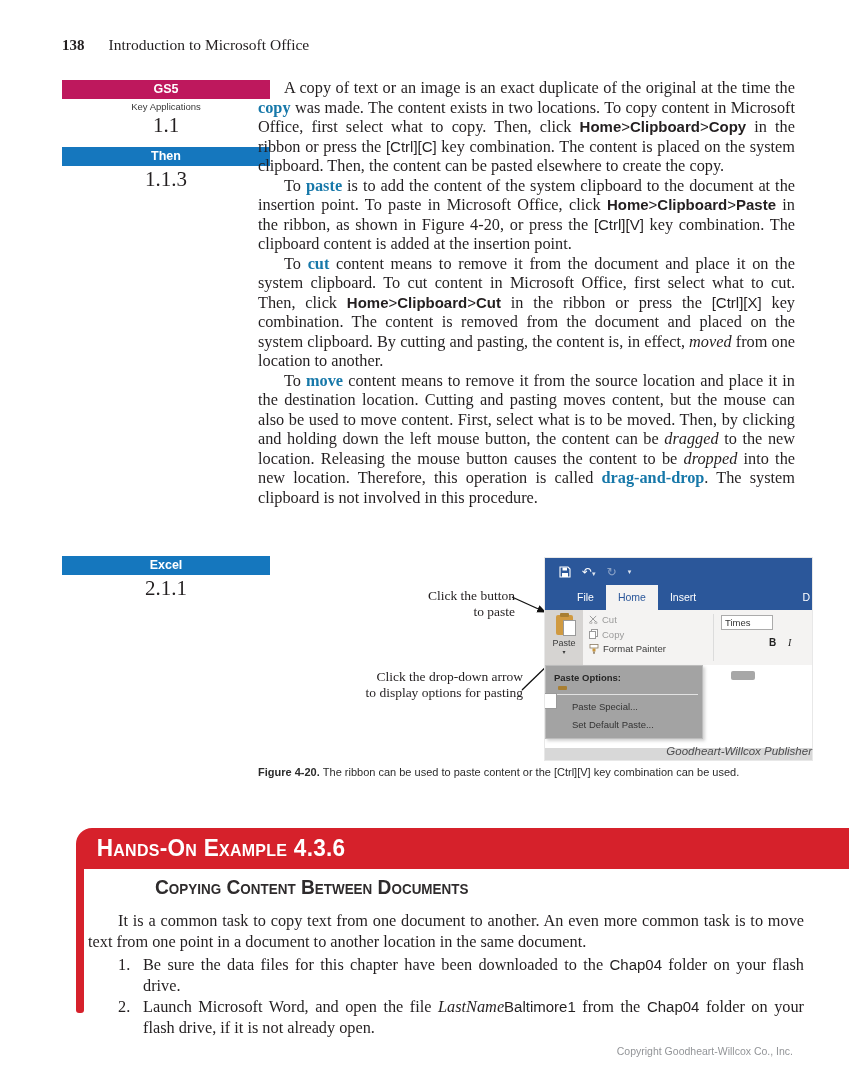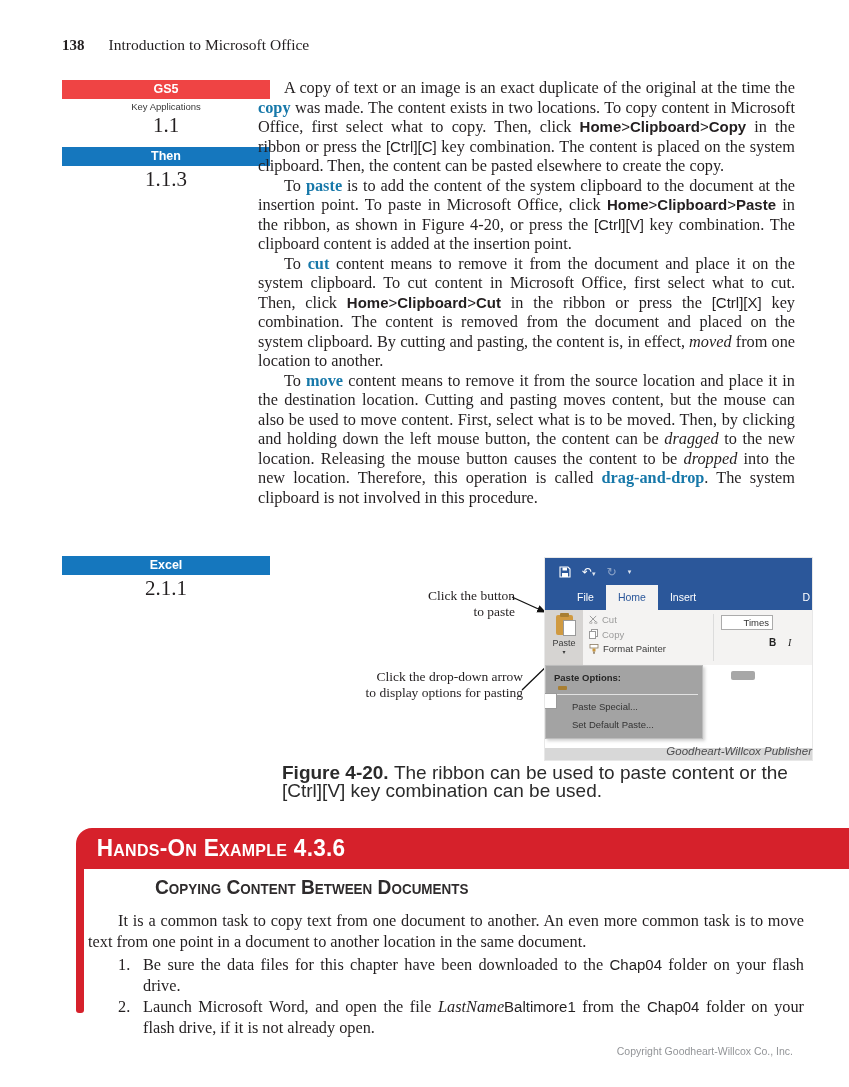--- a/index.html
+++ b/index.html
@@ -8,21 +8,21 @@
 
   
   .hdr{position:absolute;left:62px;top:36px;display:flex;gap:24px;align-items:baseline;}
   .hdr .num{font-weight:bold;font-size:15px;}
   .hdr .ttl{font-size:15.5px;}
 
   
   .badge-col{position:absolute;left:62px;width:208px;text-align:center;}
   .badge{height:19px;line-height:19px;color:#fff;font-family:"Liberation Sans",sans-serif;
          font-weight:bold;font-size:12.5px;}
-  .badge.green{background:#ef4444;}
+  .badge.green{background:#be185d;}
   .badge.blue{background:#1577be;}
   .badge-sub{font-family:Liberation Sans, sans-serif;font-size:9.5px;color:#3a3a3a;margin-top:2px;}
   .badge-code{font-size:21px;margin-top:1px;}
 
   
   .bodycol{position:absolute;left:258px;top:78px;width:537px;font-size:16.3px;
            line-height:19.5px;text-align:justify;}
   .bodycol p{margin:0;text-indent:26px;}
   .s-term{color:#1778a9;font-weight:bold;}
   .s-ui{font-family:"Liberation Sans",sans-serif;font-weight:bold;font-size:0.92em;}
@@ -62,40 +62,40 @@
   .clip.small{width:14px;height:17px;}
   .fr-paste-label{font-size:9px;color:#3b3b3b;margin-top:3px;}
   .fr-paste-caret{font-family:"DejaVu Sans",sans-serif;font-size:6px;color:#3b3b3b;}
   .fr-group{position:absolute;left:44px;top:4px;display:flex;flex-direction:column;gap:3.5px;
             font-size:9.5px;color:#9b9b9b;}
   .fr-gitem{display:flex;align-items:center;gap:4px;}
   .fr-gitem.dark{color:#3b3b3b;}
   .fr-sep{position:absolute;left:168px;top:4px;bottom:4px;width:1px;background:#dcdcdc;}
   .fr-font{position:absolute;left:176px;top:5px;}
   .fr-fontbox{border:1px solid #ababab;background:#fff;font-size:9.5px;color:#333;
-              padding:1px 3px;width:44px;white-space:nowrap;overflow:hidden;text-align:right;}
+              padding:1px 3px;width:44px;white-space:nowrap;overflow:hidden;}
   .fr-bi{margin-top:7px;font-size:10px;color:#222;padding-left:48px;}
   .fr-bi .b{font-weight:bold;}
   .fr-bi .i{font-style:italic;font-family:"Liberation Serif",serif;margin-left:9px;}
   .fr-menu{position:absolute;left:0;top:107px;width:158px;background:#a3a3a3;
            border:1px solid #bcbcbc;box-shadow:2px 2px 3px rgba(0,0,0,.18);
            padding:3px 0 5px 0;box-sizing:border-box;}
   .fr-menu-hd{font-size:9.5px;font-weight:bold;color:#262626;padding:3px 8px 4px 8px;}
   .fr-menu-ic{padding:1px 8px 4px 8px;}
   .fr-menu-div{height:1px;background:#e2e2e2;margin:2px 4px;}
   .fr-menu-item{font-size:9.5px;color:#333;padding:4px 16px 3px 26px;}
   .fr-doc{position:absolute;left:158px;top:107px;right:0;bottom:12px;background:#fff;}
   .fr-blob{position:absolute;left:28px;top:6px;width:24px;height:9px;background:#a7a7a7;border-radius:2px;}
   .fr-bottom{position:absolute;left:0;right:0;bottom:0;height:12px;background:#d8d8d8;}
 
   .credit{position:absolute;right:37px;top:745px;font-family:"Liberation Sans",sans-serif;
           font-style:italic;font-size:11.5px;color:#4d4d4f;}
 
   .caption{position:absolute;left:258px;top:764px;width:545px;
-           font-family:"Liberation Sans",sans-serif;font-size:19px;line-height:17.5px;color:#2b2b2b;margin-left:24px;}
+           font-family:"Liberation Sans",sans-serif;font-size:11px;line-height:17.5px;color:#2b2b2b;}
 
   
   .ho-banner{position:absolute;left:76px;top:828px;width:773px;height:41px;background:#d6212b;
              border-top-left-radius:16px;}
   .ho-banner-text{font-family:"Liberation Sans",sans-serif;font-variant:small-caps;
                   font-weight:700;font-size:24px;color:#fff;line-height:40px;padding-left:22px;
                   transform:scaleX(.94);transform-origin:left center;letter-spacing:.3px;}
   .ho-bar{position:absolute;left:76px;top:858px;width:8px;height:155px;background:#d6212b;
           border-bottom-left-radius:3px;border-bottom-right-radius:3px;}
   .ho-sub{position:absolute;left:155px;top:876px;font-family:"Liberation Sans",sans-serif;

